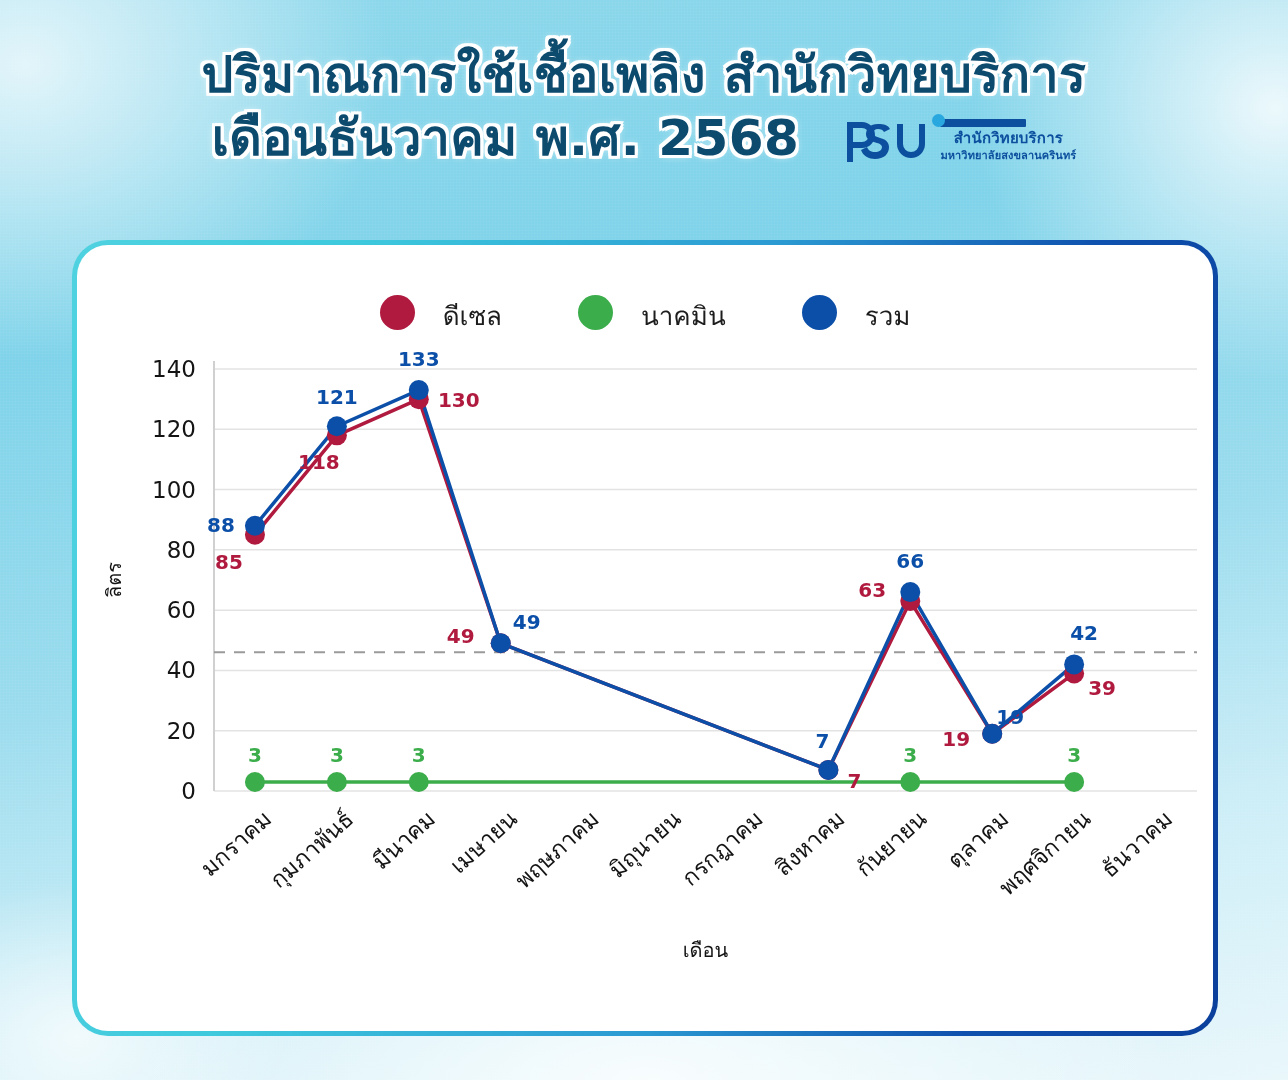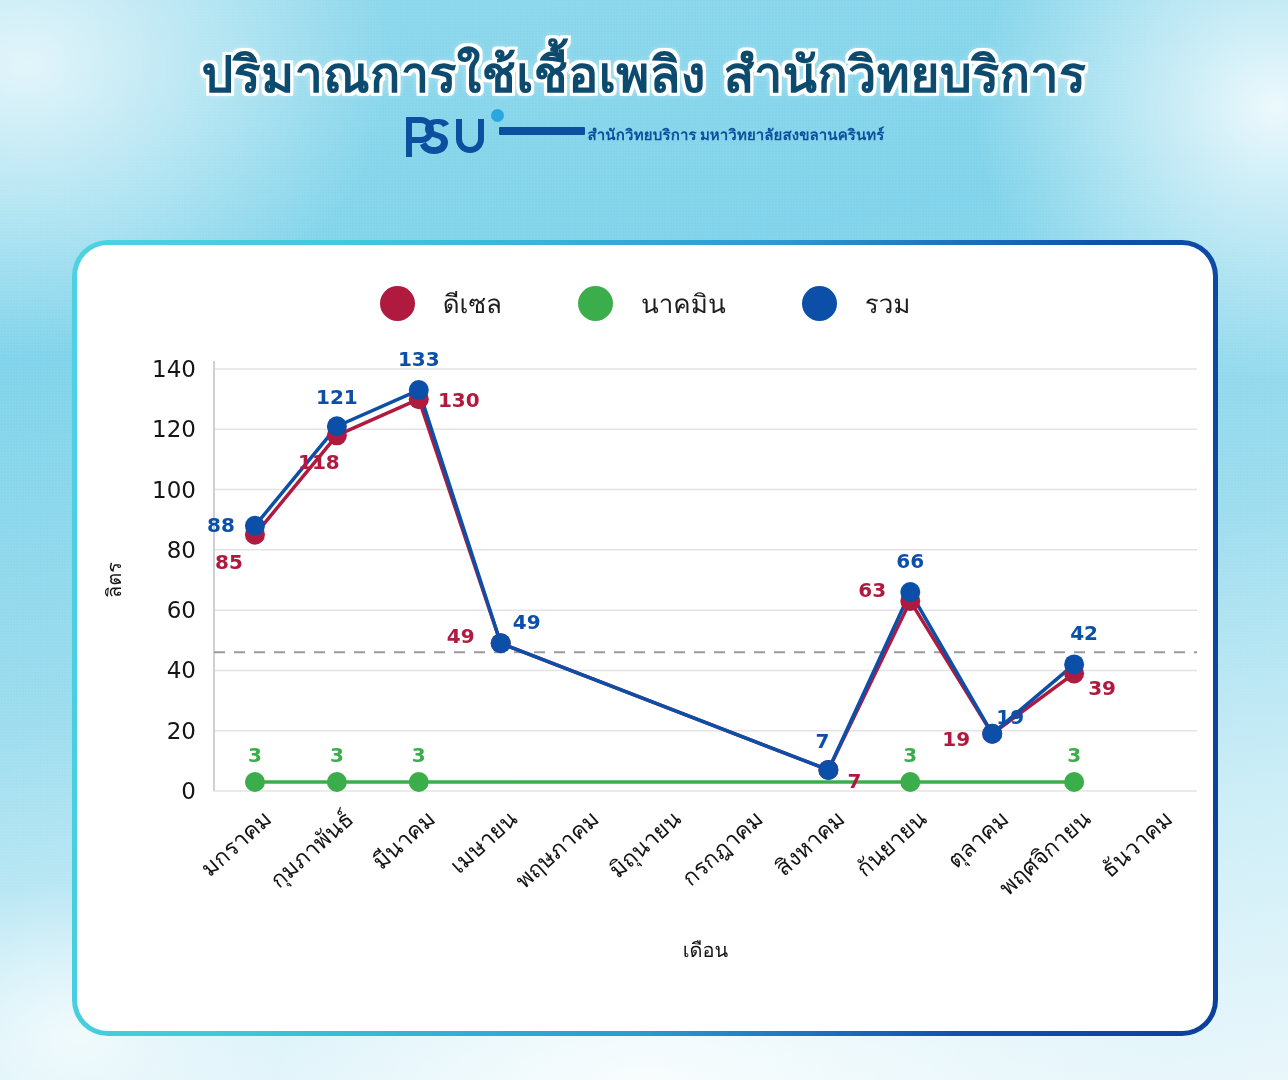--- a/index.html
+++ b/index.html
@@ -45,24 +45,24 @@
        0   -3px 0 #fff,  0    3px 0 #fff,
        0 0 8px rgba(255,255,255,0.95);
   }
   .title-row2 {
     display: flex; align-items: center; justify-content: center; gap: 46px;
   }
 
   
   .logo { display: flex; align-items: center; gap: 9px; margin-top: 4px; }
   .logo-mark { position: relative; width: 86px; height: 50px; }
-  .logo-right { display: flex; flex-direction: row; gap: 3px; }
+  .logo-right { display: flex; flex-direction: column; gap: 3px; }
   .logo-bar { width: 86px; height: 8px; background: #0b4f9e; border-radius: 1px; }
   .logo-th1 { font-size: 15px; font-weight: bold; color: #0b4f9e; line-height: 1.15; letter-spacing: .2px;}
-  .logo-th2 { font-size: 15px; font-weight: bold; color: #0b4f9e; line-height: 1.15; letter-spacing: .1px;}
+  .logo-th2 { font-size: 11px; font-weight: bold; color: #0b4f9e; line-height: 1.15; letter-spacing: .1px;}
   .logo-dot {
     position: absolute; right: -14px; top: -2px;
     width: 13px; height: 13px; border-radius: 50%; background: #29a8df;
   }
 
   
   .card {
     position: absolute;
     left: 72px; top: 240px;
     width: 1146px; height: 796px;
@@ -74,41 +74,42 @@
       linear-gradient(100deg, #4fd2e0 0%, #3ec9dd 22%, #2b9ad2 55%, #0f51ae 80%, #0b3f9c 100%);
     background-origin: border-box;
     background-clip: padding-box, border-box;
   }
 
   
   .legend {
     position: absolute; top: 38px; left: 0; right: 0;
     display: flex; justify-content: center; align-items: center; gap: 76px;
   }
-  .legend-item { display: flex; align-items: center; gap: 28px; }
+  .legend-item { display: flex; align-items: flex-start; gap: 28px; margin-top: 12px; }
   .legend-swatch { width: 35px; height: 35px; border-radius: 50%; }
   .legend-label { font-size: 26px; color: #1d1d1d; font-weight: 500; }
 
   
   .plot-wrap { position: absolute; left: 0; top: 0; width: 100%; height: 100%; }
   svg.chart { position: absolute; left: 0; top: 0; }
 
   .tick-txt  { font-family: "DejaVu Sans", "Liberation Sans", sans-serif; font-size: 23px; fill: #141414; }
   .xtick-txt { font-family: "DejaVu Sans", "Liberation Sans", sans-serif; font-size: 23px; fill: #141414; }
   .axis-title{ font-family: "DejaVu Sans", "Liberation Sans", sans-serif; font-size: 20px; fill: #141414; }
   .dl        { font-family: "DejaVu Sans", "Liberation Sans", sans-serif; font-size: 20px; font-weight: 600; }
 </style>
 </head>
 <body>
 
 <div class="noise"></div>
 
 <div class="header">
   <div class="title-line">ปริมาณการใช้เชื้อเพลิง สำนักวิทยบริการ</div>
   <div class="title-row2">
+    <div class="title-line">เดือนธันวาคม พ.ศ. 2568</div>
 
     <div class="logo">
       <div class="logo-mark">
         <svg width="86" height="50" viewBox="0 0 86 50" aria-hidden="true">
           <g fill="#0b4f9e">
             <path d="M2 6 h15 a13 13 0 0 1 0 26 h-9 v14 h-6 z M8 12 v14 h9 a7 7 0 0 0 0 -14 z"></path>
             <path d="M33 8 c-8 0 -12 5 -12 10 c0 10 16 7 16 13 c0 3 -3 5 -7 5 c-4 0 -7 -2 -8 -5 l-6 3 c2 6 8 9 14 9 c9 0 14 -5 14 -12 c0 -11 -16 -8 -16 -14 c0 -2 2 -4 5 -4 c3 0 5 1 6 3 l6 -3 c-2 -4 -6 -5 -12 -5 z"></path>
             <path d="M52 8 v20 a14 14 0 0 0 28 0 v-20 h-6 v20 a8 8 0 0 1 -16 0 v-20 z"></path>
           </g>
         </svg>

